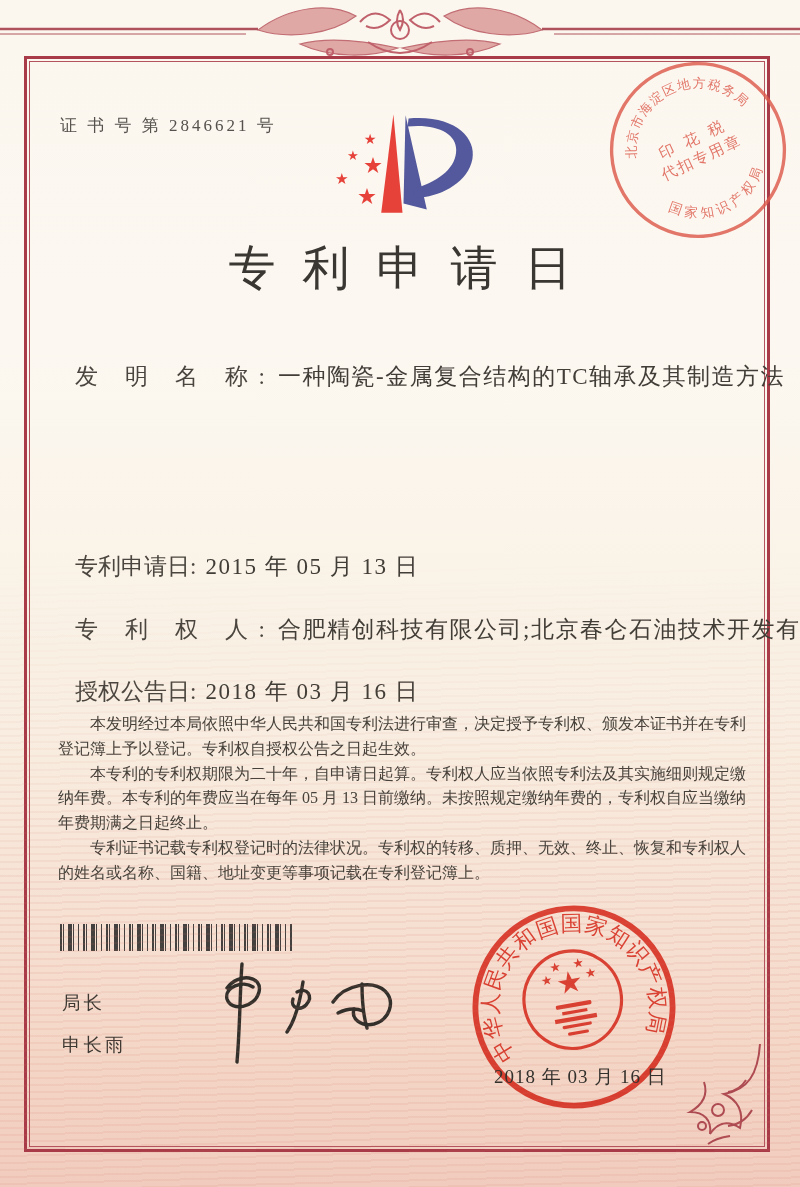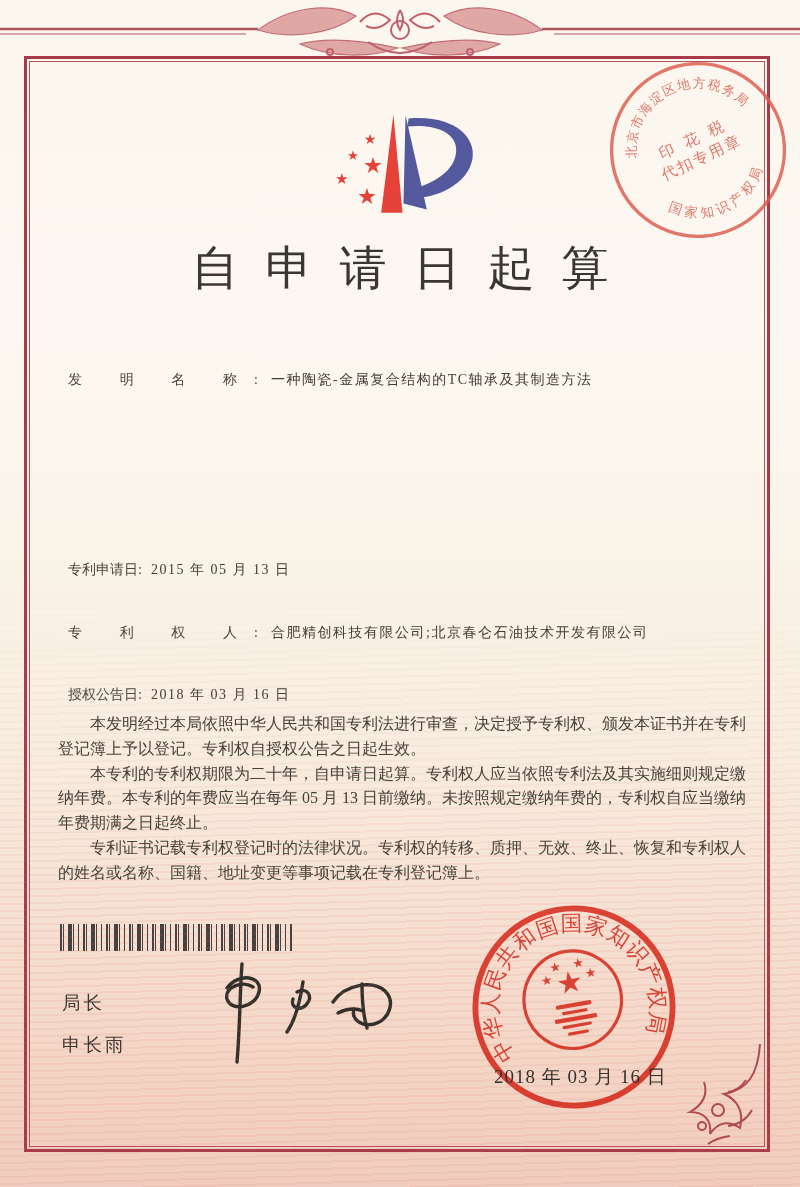--- a/index.html
+++ b/index.html
@@ -27,21 +27,21 @@
   .ornament-top{position:absolute;left:0;top:0;}
   .certno{
     position:absolute;left:60px;top:114px;font-size:17px;letter-spacing:3px;color:#55514c;
   }
   .logo{position:absolute;left:320px;top:88px;}
   .taxstamp{position:absolute;left:602px;top:54px;opacity:.82;}
   .title{
     position:absolute;left:0;top:237px;width:100%;text-align:center;
     font-size:47px;color:#3a3733;letter-spacing:27px;text-indent:27px;font-weight:500;
   }
-  .frow{position:absolute;left:68px;width:696px;font-size:14px;color:#413d37;white-space:nowrap;margin-top:10px;}
+  .frow{position:absolute;left:75px;width:696px;font-size:23px;color:#413d37;white-space:nowrap;}
   .flabel{color:#4a463f;}
   .flabel.wide{display:inline-block;width:190px;text-align:justify;text-align-last:justify;}
   .fvalue{margin-left:13px;letter-spacing:1.5px;}
   .frow.narrow .fvalue{margin-left:9px;}
   .r0{top:361px}.r1{top:426px}.r2{top:489px}.r3{top:551px}.r4{top:614px}.r5{top:676px}
   .paras{
     position:absolute;left:58px;top:712px;width:688px;
     font-size:16px;line-height:24.8px;color:#45413a;text-align:justify;
   }
   .paras p{margin:0;text-indent:2em;}
@@ -95,20 +95,21 @@
     <g fill="none" stroke="#ad4a52" stroke-width="2">
       <path d="M102 4 C 100 34 90 50 66 54 C 80 60 86 72 82 88 C 70 80 60 82 52 94 C 54 80 46 72 32 72 C 46 64 50 54 46 42"></path>
       <circle cx="60" cy="70" r="6"></circle>
       <circle cx="44" cy="86" r="4"></circle>
       <path d="M94 70 q -8 14 -24 16"></path>
       <path d="M72 96 q -14 2 -22 8"></path>
       <path d="M88 40 q -6 10 -18 12"></path>
     </g>
   </svg>
 
+  <div class="certno">证 书 号 第 2846621 号</div>
 
   <svg class="logo" width="165" height="152" viewBox="0 0 160 150">
     <g fill="#e6423a" stroke="none" text-anchor="middle">
       <text x="48" y="55" font-size="14">★</text>
       <text x="31" y="71" font-size="13">★</text>
       <text x="51" y="84" font-size="22">★</text>
       <text x="20" y="95" font-size="15">★</text>
       <text x="45" y="114" font-size="22">★</text>
     </g>
     <polygon points="71,26 80,123 59,123" fill="#e6423a"></polygon>
@@ -125,21 +126,21 @@
         <textPath href="#taxTop" startOffset="50%">北京市海淀区地方税务局</textPath>
       </text>
       <text font-size="14" fill="#dd5a4c" text-anchor="middle" style="letter-spacing:4px">
         <textPath href="#taxBot" startOffset="50%">国家知识产权局</textPath>
       </text>
       <text x="100" y="93" font-size="16" fill="#dd5a4c" text-anchor="middle" style="letter-spacing:4px">印 花 税</text>
       <text x="100" y="114" font-size="16" fill="#dd5a4c" text-anchor="middle" style="letter-spacing:2px">代扣专用章</text>
     </g>
   </svg>
 
-  <div class="title">自申请日起算</div>
+  <div class="title">专利申请日</div>
 
   <div class="frow r0">
     <span class="flabel wide">发 明 名 称:</span><span class="fvalue">一种陶瓷-金属复合结构的TC轴承及其制造方法</span>
   </div>
   <div class="frow r3 narrow">
     <span class="flabel">专利申请日:</span><span class="fvalue">2015 年 05 月 13 日</span>
   </div>
   <div class="frow r4">
     <span class="flabel wide">专 利 权 人:</span><span class="fvalue">合肥精创科技有限公司;北京春仑石油技术开发有限公司</span>
   </div>

